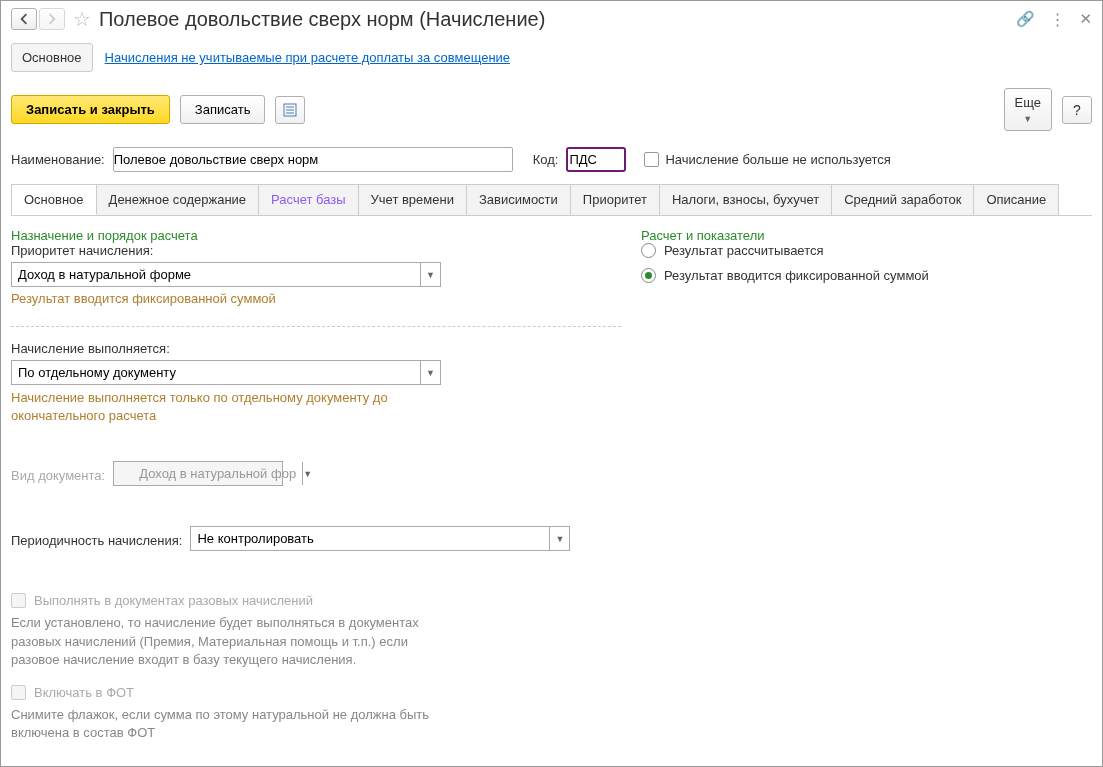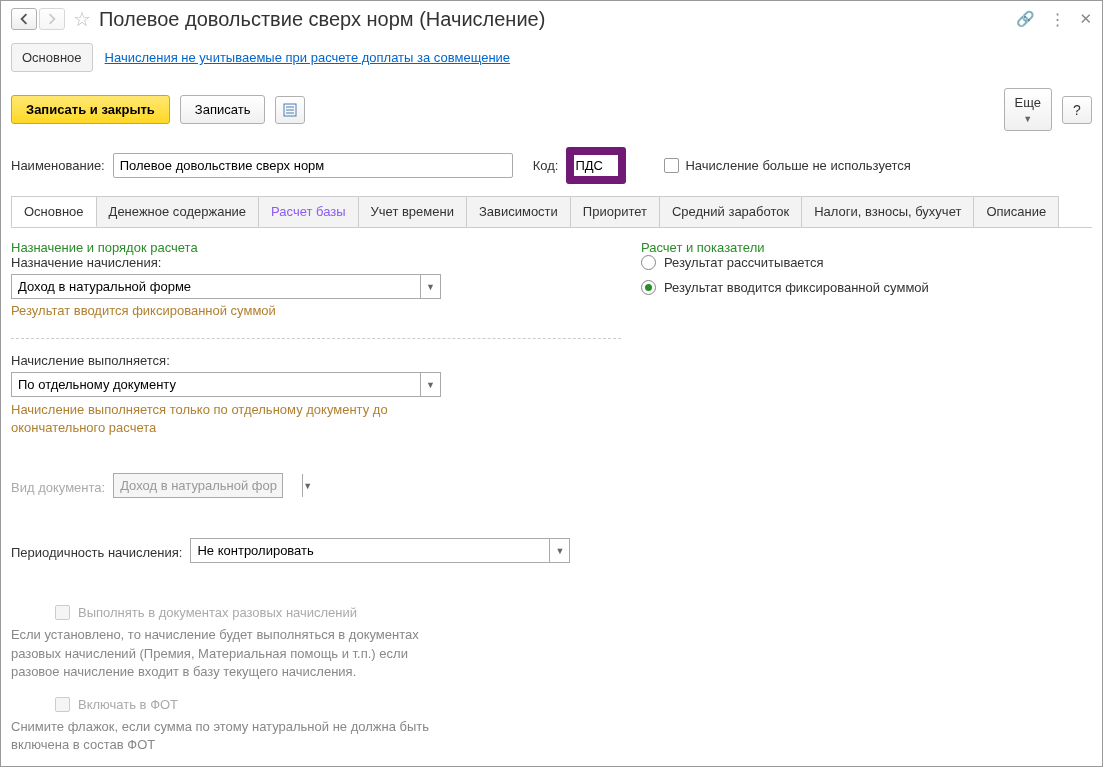--- a/index.html
+++ b/index.html
@@ -18,50 +18,50 @@
 .subtab-link { color: #0066cc; text-decoration: underline; cursor: pointer; font-size: 13px; }
 .toolbar { display: flex; padding: 6px 10px 12px 10px; gap: 10px; align-items: center; }
 .btn-primary { background: linear-gradient(#ffe873,#ffd824); border: 1px solid #d4a800; padding: 6px 14px; border-radius: 3px; font-weight: bold; cursor: pointer; font-size: 13px; }
 .btn { background: linear-gradient(#fff,#f0f0f0); border: 1px solid #b0b0b0; padding: 6px 14px; border-radius: 3px; cursor: pointer; font-size: 13px; }
 .btn-icon { background: linear-gradient(#fff,#f0f0f0); border: 1px solid #b0b0b0; width: 30px; height: 28px; border-radius: 3px; cursor: pointer; display: flex; align-items: center; justify-content: center; }
 .spacer { flex: 1; }
 .btn-more { background: linear-gradient(#fff,#f0f0f0); border: 1px solid #b0b0b0; padding: 6px 10px; border-radius: 3px; cursor: pointer; display: flex; align-items: center; gap: 4px; font-size: 13px; flex-direction: column; }
 .btn-help { background: linear-gradient(#fff,#f0f0f0); border: 1px solid #b0b0b0; width: 30px; height: 28px; border-radius: 3px; cursor: pointer; display: flex; align-items: center; justify-content: center; font-size: 14px; }
 .form-row { display: flex; padding: 4px 10px 12px 10px; gap: 8px; align-items: center; }
 .form-label { font-size: 13px; color: #333; }
-.input-text { border: 1px solid #aaa; padding: 4px 6px; font-size: 13px; border-radius: 2px; }
+.input-text { border: 1px solid #aaa; padding: 4px 0; font-size: 13px; border-radius: 2px; }
 .input-name { width: 400px; }
-.input-code { width: 60px; border: 8px solid #701a75; border-radius: 3px; padding: 3px 1px; }
-.checkbox-wrap { display: flex; align-items: center; gap: 6px; margin-left: 30px; }
+.input-code { width: 60px; border: 2px solid #701a75; border-radius: 3px; padding: 3px 1px; }
+.checkbox-wrap { display: flex; align-items: center; gap: 6px; margin-left: 10px; }
 .checkbox { width: 15px; height: 15px; border: 1px solid #999; border-radius: 2px; cursor: pointer; }
 .tabs { display: flex; border-bottom: 1px solid #ccc; margin: 0 10px; }
 .tab { padding: 7px 12px; border: 1px solid #ccc; border-bottom: none; background: #f3f3f3; font-size: 13px; cursor: pointer; margin-right: -1px; }
 .tab.active { background: #fff; border-bottom: 1px solid #fff; position: relative; z-index: 1; }
 .tab.disabled { color: #8b5cf6; }
 .content { display: flex; padding: 12px 10px; gap: 20px; flex: 1; }
 .col-left { width: 610px; }
 .col-right { flex: 1; }
 .section-title { color: #2a8c2a; font-size: 13px; }
 .field-label { font-size: 13px; color: #333; margin-bottom: 4px; }
 .select-wrap { display: flex; border: 1px solid #aaa; border-radius: 0; width: 430px; margin-bottom: 4px; }
 .select-wrap input { border: none; flex: 1; padding: 4px 6px; font-size: 13px; outline: none; background: transparent; }
 .select-btn { width: 20px; border-left: 1px solid #aaa; display: flex; align-items: center; justify-content: center; cursor: pointer; font-size: 9px; color: #666; }
 .hint { color: #b08030; font-size: 13px; margin-bottom: 16px; }
 .hint-gray { color: #888; font-size: 13px; margin-bottom: 16px; line-height: 1.4; max-width: 440px; }
 .divider { border-top: 1px dashed #ccc; margin: 20px 0 14px 0; }
 .inline-field { display: flex; align-items: center; gap: 8px; margin-bottom: 14px; margin-top: 36px; }
 .inline-field .field-label { margin-bottom: 0; }
 .select-small { width: 170px; }
 .select-medium { width: 380px; }
-.disabled-input { background: #f5f5f5; color: #999; }
+.disabled-input { background: #f5f5f5; color: #999; text-align: right; }
 .disabled-label { color: #aaa; }
 .radio-wrap { display: flex; align-items: center; gap: 8px; margin-bottom: 10px; cursor: pointer; }
 .radio { width: 15px; height: 15px; border: 1px solid #888; border-radius: 50%; display: flex; align-items: center; justify-content: center; }
 .radio.checked::after { content: ''; width: 7px; height: 7px; background: #2a8c2a; border-radius: 50%; }
-.checkbox-field { display: flex; align-items: center; gap: 8px; margin-bottom: 6px; cursor: pointer; margin-left: 44px; }
+.checkbox-field { display: flex; align-items: center; gap: 8px; margin-bottom: 6px; cursor: pointer; }
 .checkbox-field.disabled { color: #aaa; }
 .checkbox-field.disabled .checkbox { border-color: #ccc; background: #f5f5f5; }
 </style>
 </head>
 <body>
 
 <div class="window">
 
   <div class="titlebar">
     <div class="nav-btns">
@@ -120,29 +120,29 @@
     </div>
   </div>
 
   <div class="tabs">
     <div class="tab active">Основное</div>
     <div class="tab">Денежное содержание</div>
     <div class="tab disabled">Расчет базы</div>
     <div class="tab">Учет времени</div>
     <div class="tab">Зависимости</div>
     <div class="tab">Приоритет</div>
+    <div class="tab">Налоги, взносы, бухучет</div>
     <div class="tab">Средний заработок</div>
-    <div class="tab">Налоги, взносы, бухучет</div>
     <div class="tab">Описание</div>
   </div>
 
   <div class="content">
     <div class="col-left">
       <div class="section-title">Назначение и порядок расчета</div>
-      <div class="field-label">Назначение начисления:</div>
+      <div class="field-label">Приоритет начисления:</div>
       <div class="select-wrap">
         <input value="Доход в натуральной форме" style="">
         <div class="select-btn">▼</div>
       </div>
       <div class="hint">Результат вводится фиксированной суммой</div>
 
       <div class="divider"></div>
 
       <div class="field-label">Начисление выполняется:</div>
       <div class="select-wrap">

